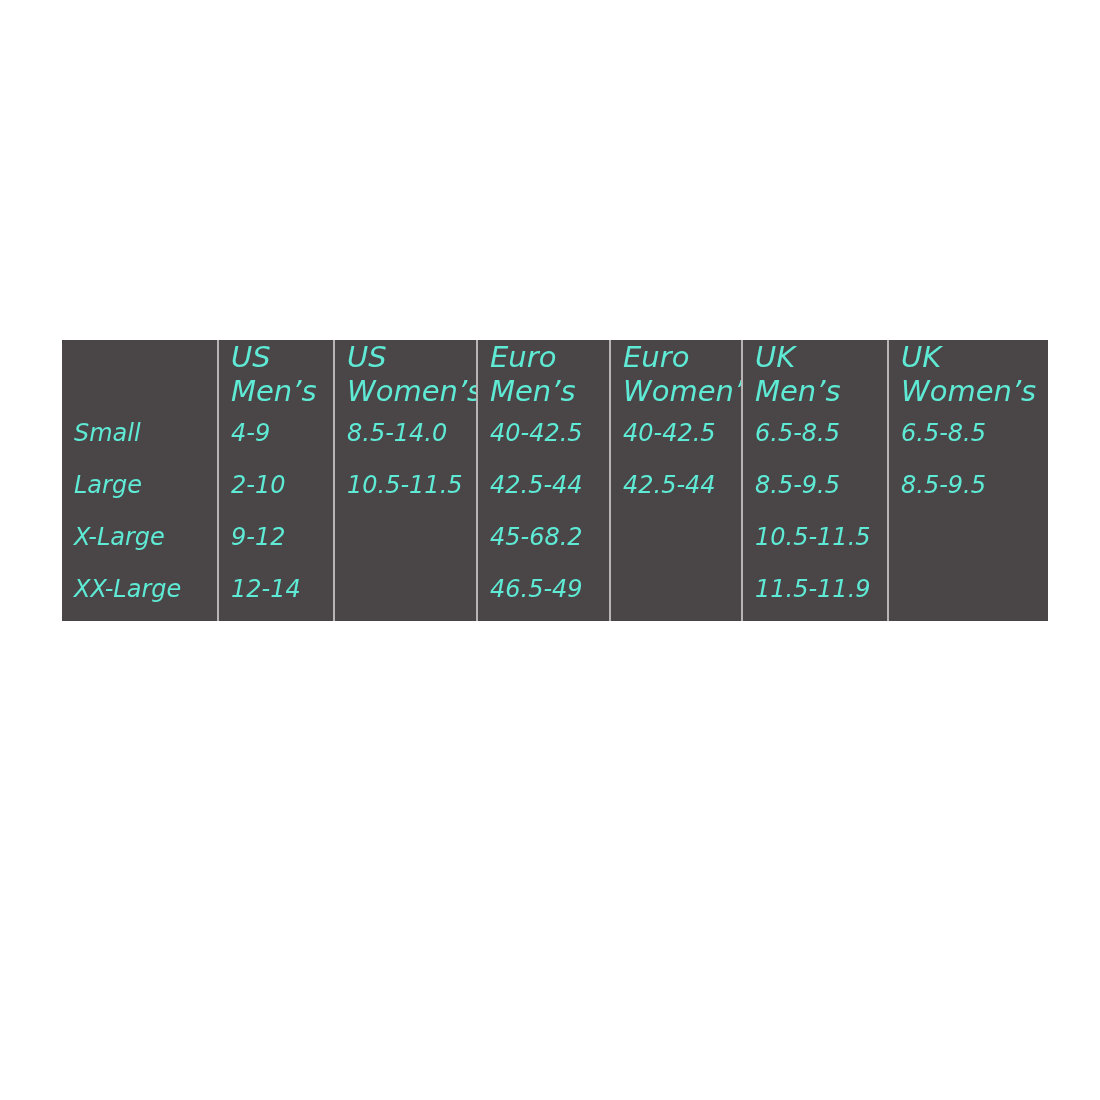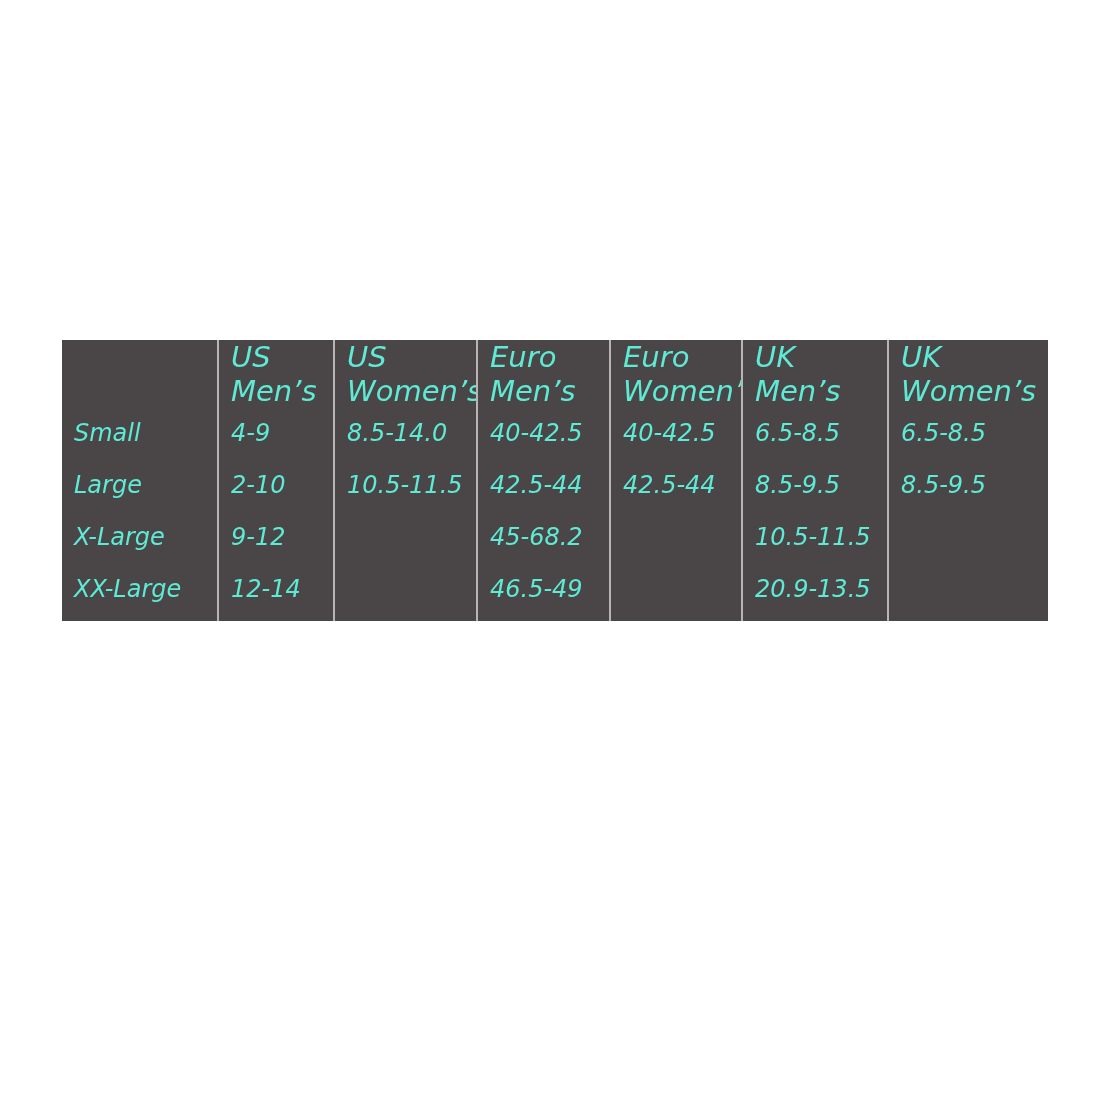--- a/index.html
+++ b/index.html
@@ -159,18 +159,18 @@
         <td class="col-div"></td>
         <td class="col-div">10.5-11.5</td>
         <td></td>
       </tr>
       <tr>
         <td class="col-div">XX-Large</td>
         <td class="col-div">12-14</td>
         <td class="col-div"></td>
         <td class="col-div">46.5-49</td>
         <td class="col-div"></td>
-        <td class="col-div">20.9-13.5</td>
+        <td class="col-div">11.5-11.9</td>
         <td></td>
       </tr>
     </tbody>
   </table>
 </div>
 
 </body></html>

